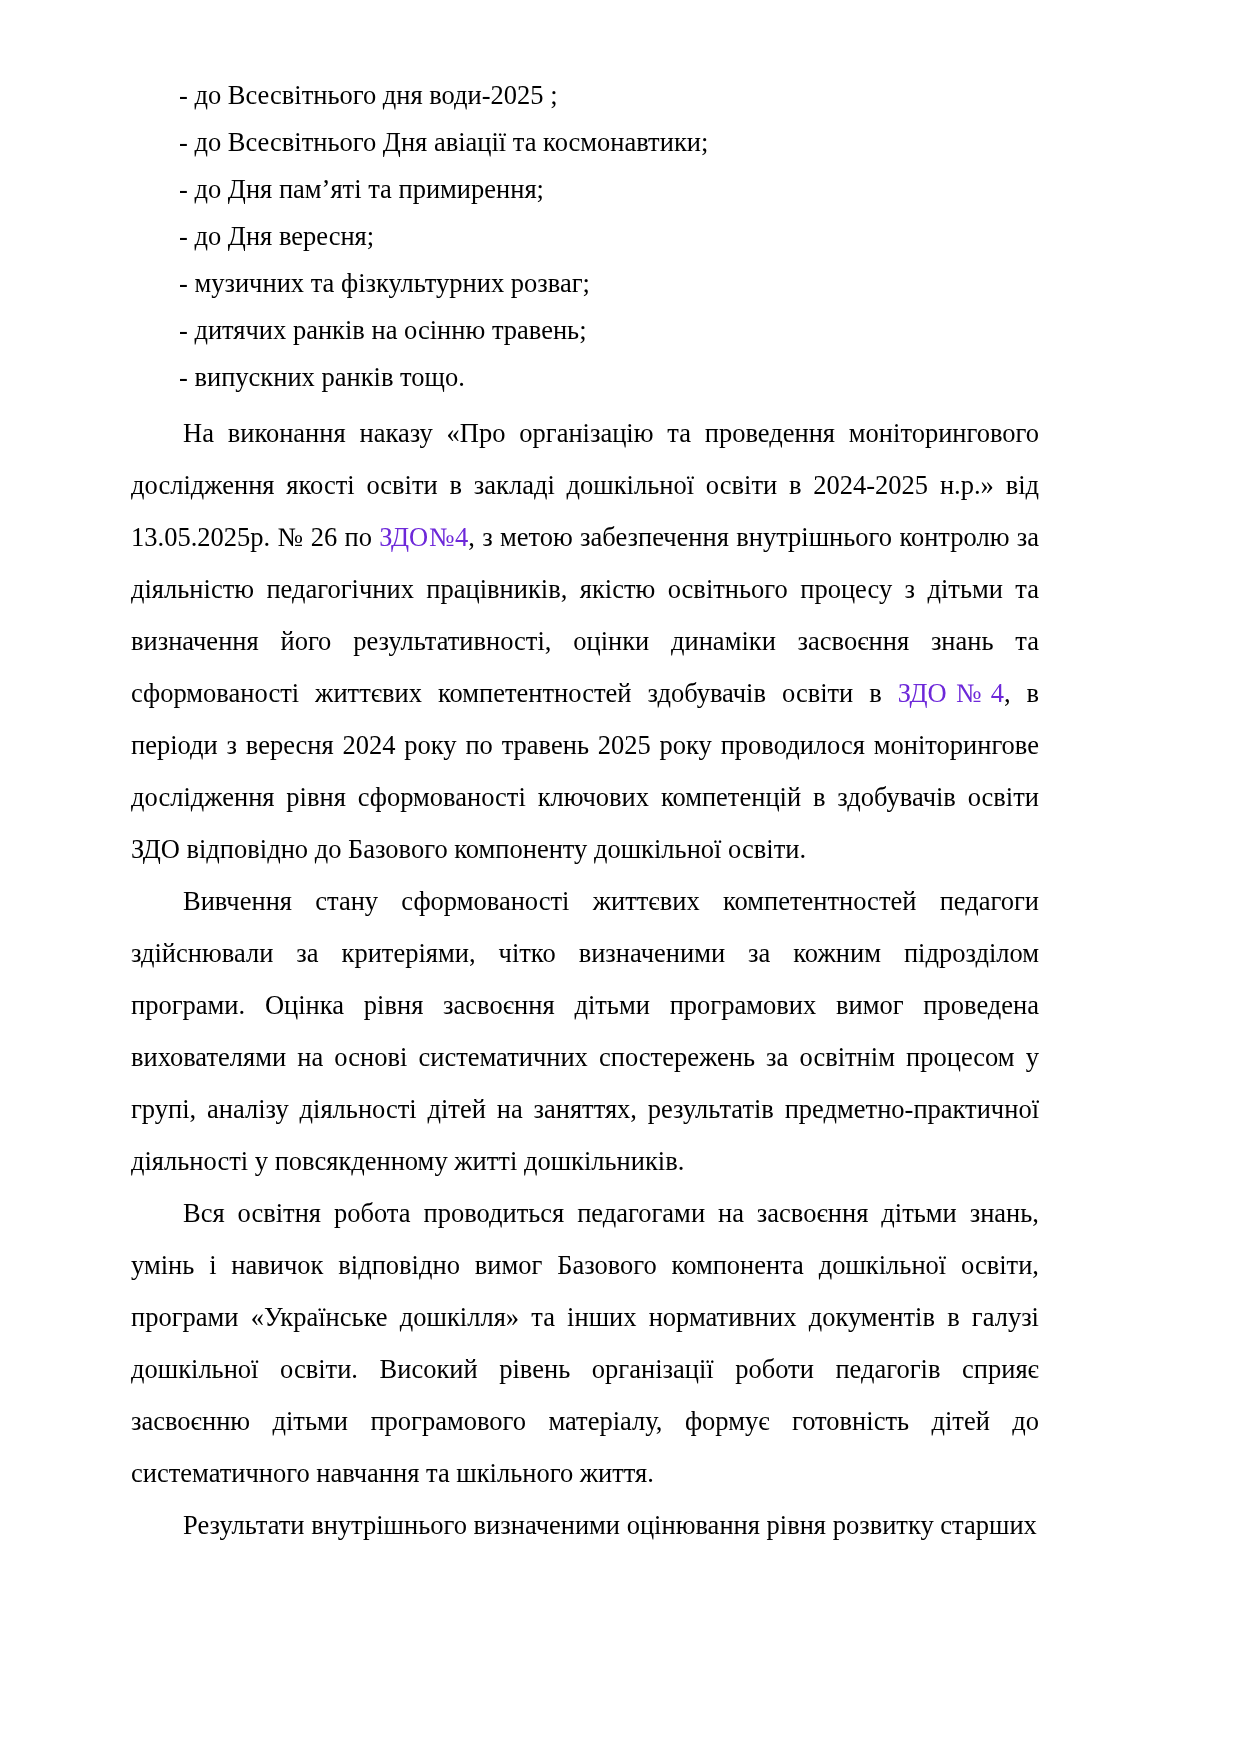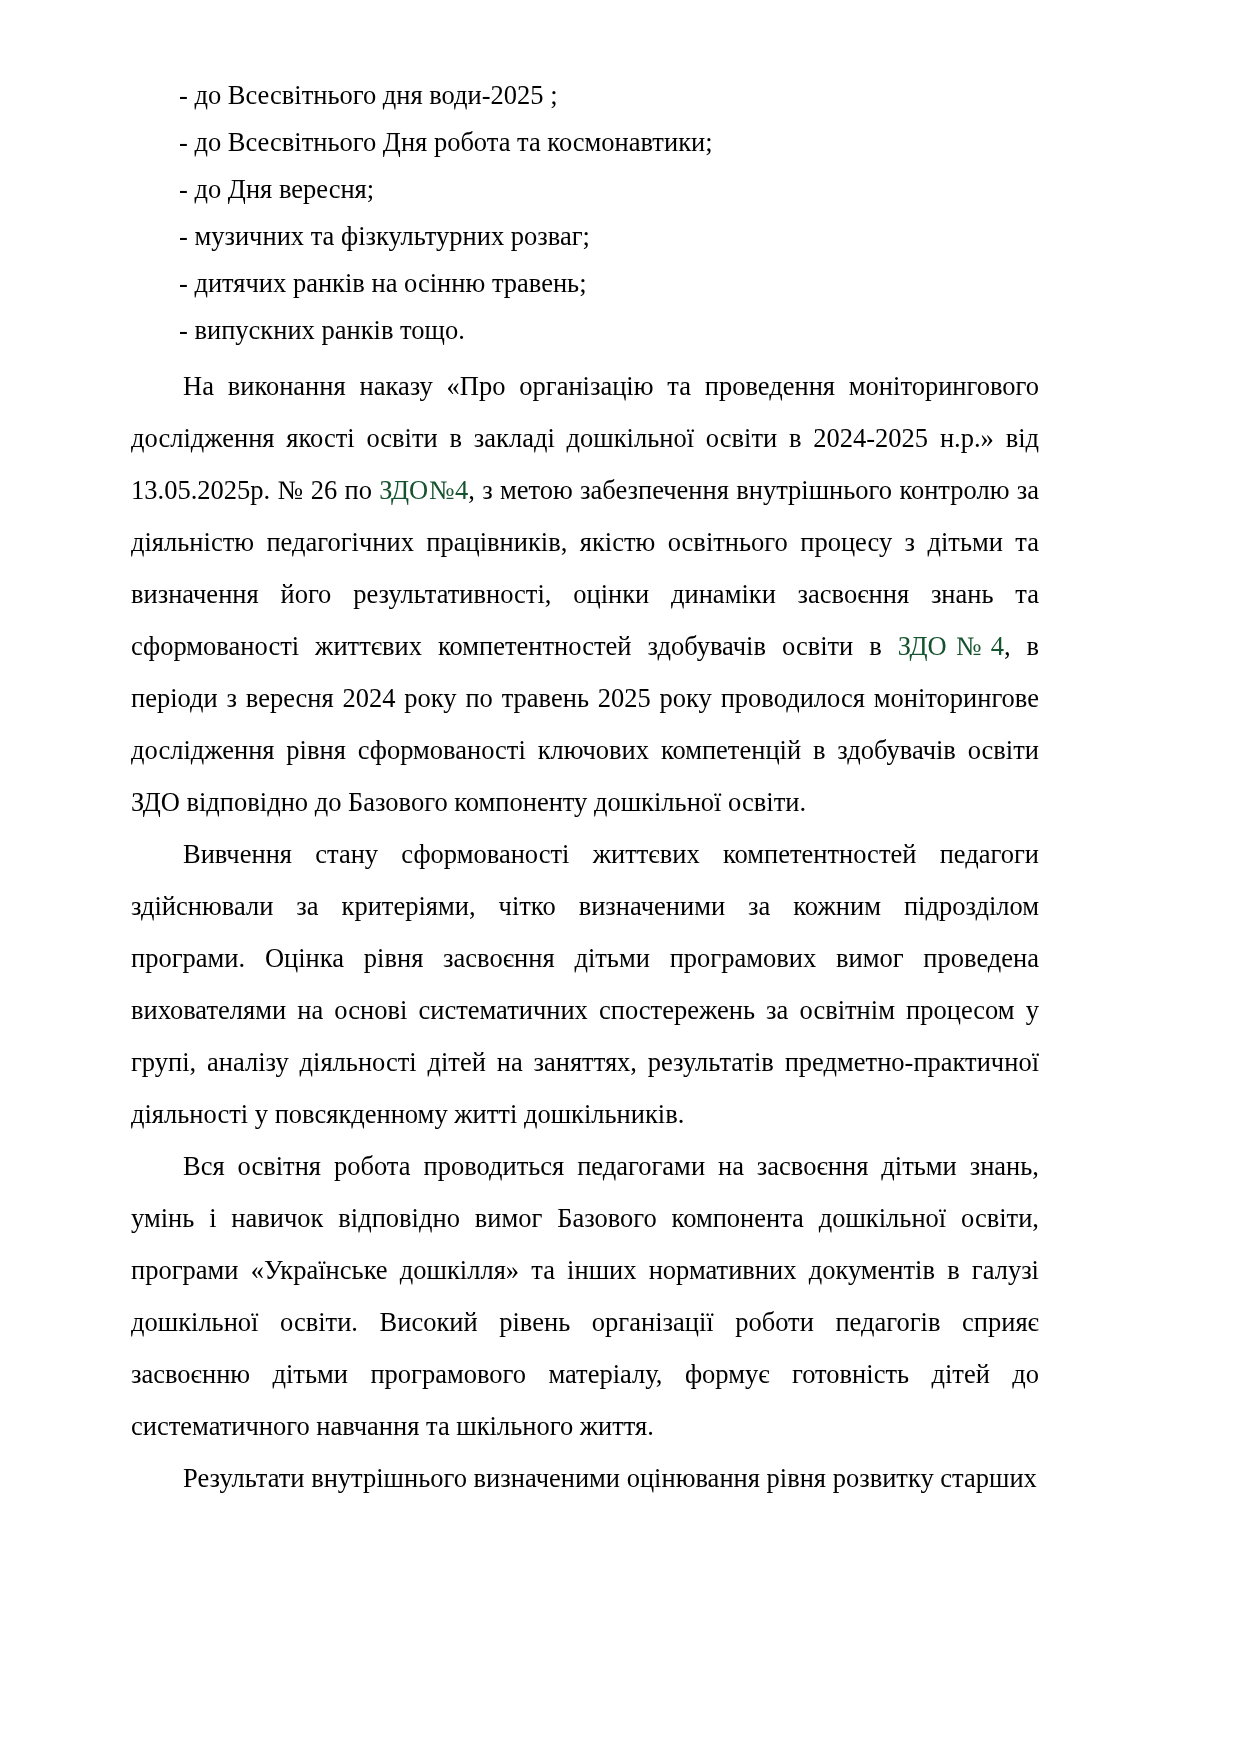--- a/index.html
+++ b/index.html
@@ -43,33 +43,34 @@
     text-align: justify;
     text-justify: inter-word;
     text-indent: 52px;
     hyphens: none;
   }
   .para.last-open {
     
     text-align: justify;
   }
   .red {
-    color: #14532d;
+    color: #6d28d9;
   }
   .spacer-sm { height: 6px; }
 </style>
 </head>
 <body>
 
 <div class="page">
   <div class="content">
 
     <div class="list">
       <p class="list-line">- до Всесвітнього дня води-2025 ;</p>
-      <p class="list-line">- до Всесвітнього Дня робота та космонавтики;</p>
+      <p class="list-line">- до Всесвітнього Дня авіації та космонавтики;</p>
+      <p class="list-line">- до Дня пам’яті та примирення;</p>
       <p class="list-line">- до Дня вересня;</p>
       <p class="list-line">- музичних та фізкультурних розваг;</p>
       <p class="list-line">- дитячих ранків на осінню травень;</p>
       <p class="list-line">- випускних ранків тощо.</p>
     </div>
 
     <div class="spacer-sm"></div>
 
     <p class="para"><span>На виконання наказу «Про організацію та проведення моніторингового дослідження  якості освіти в закладі дошкільної освіти в 2024-2025 н.р.» від 13.05.2025р. № 26 по </span><span class="red">ЗДО№4</span><span>, з метою забезпечення внутрішнього контролю за діяльністю педагогічних працівників, якістю освітнього процесу з дітьми та визначення його результативності, оцінки динаміки засвоєння знань та сформованості життєвих компетентностей здобувачів освіти в </span><span class="red">ЗДО№4</span><span>, в періоди з вересня 2024 року по травень 2025 року проводилося моніторингове дослідження рівня сформованості ключових компетенцій в здобувачів освіти ЗДО відповідно до Базового компоненту дошкільної освіти.</span></p>
 

